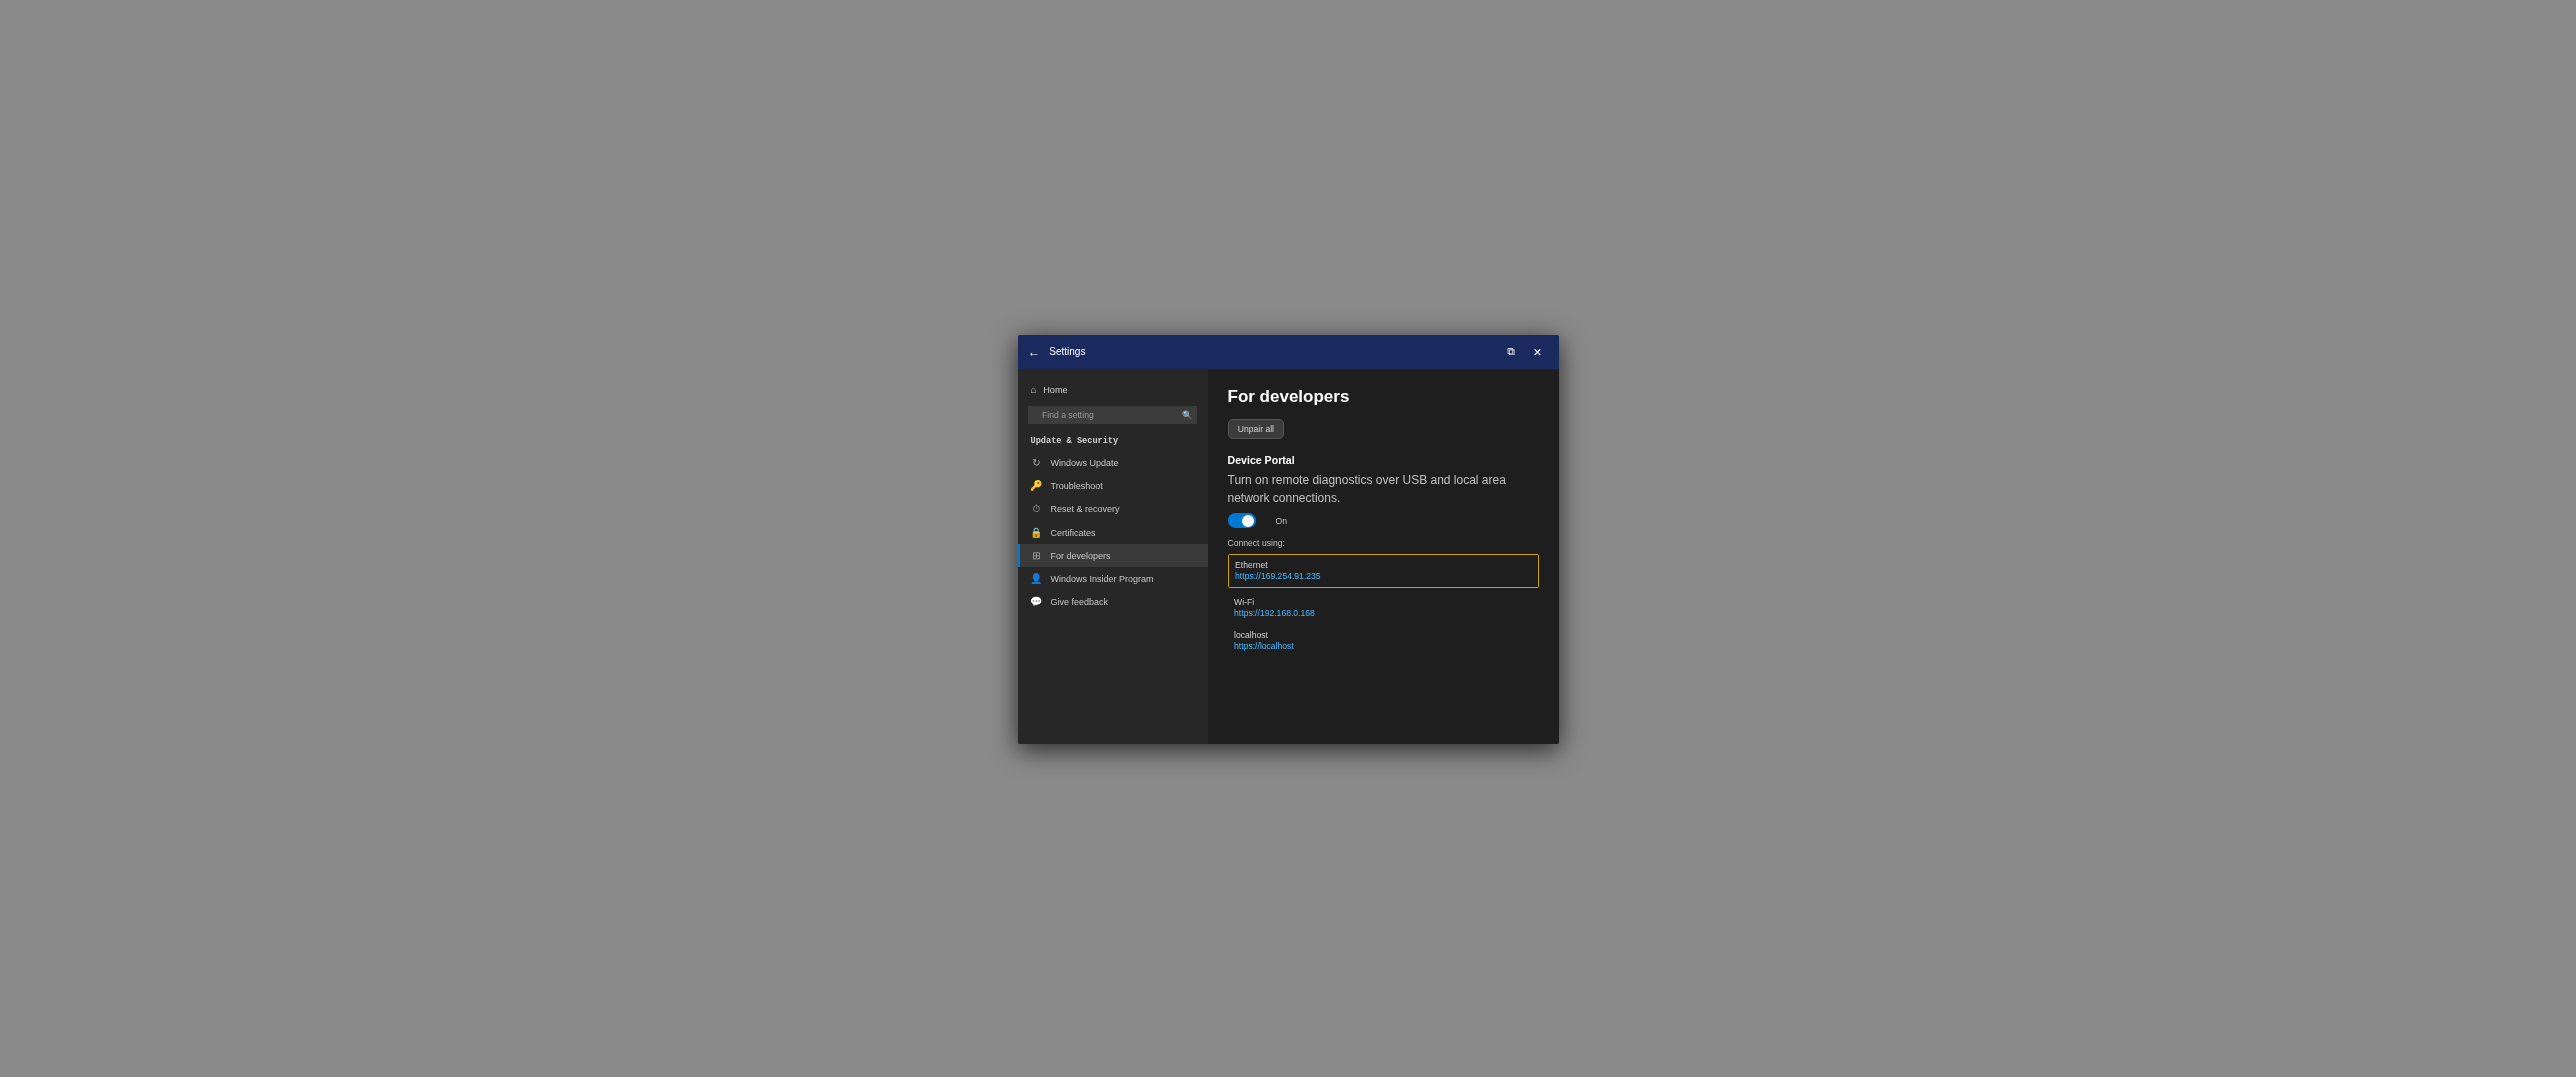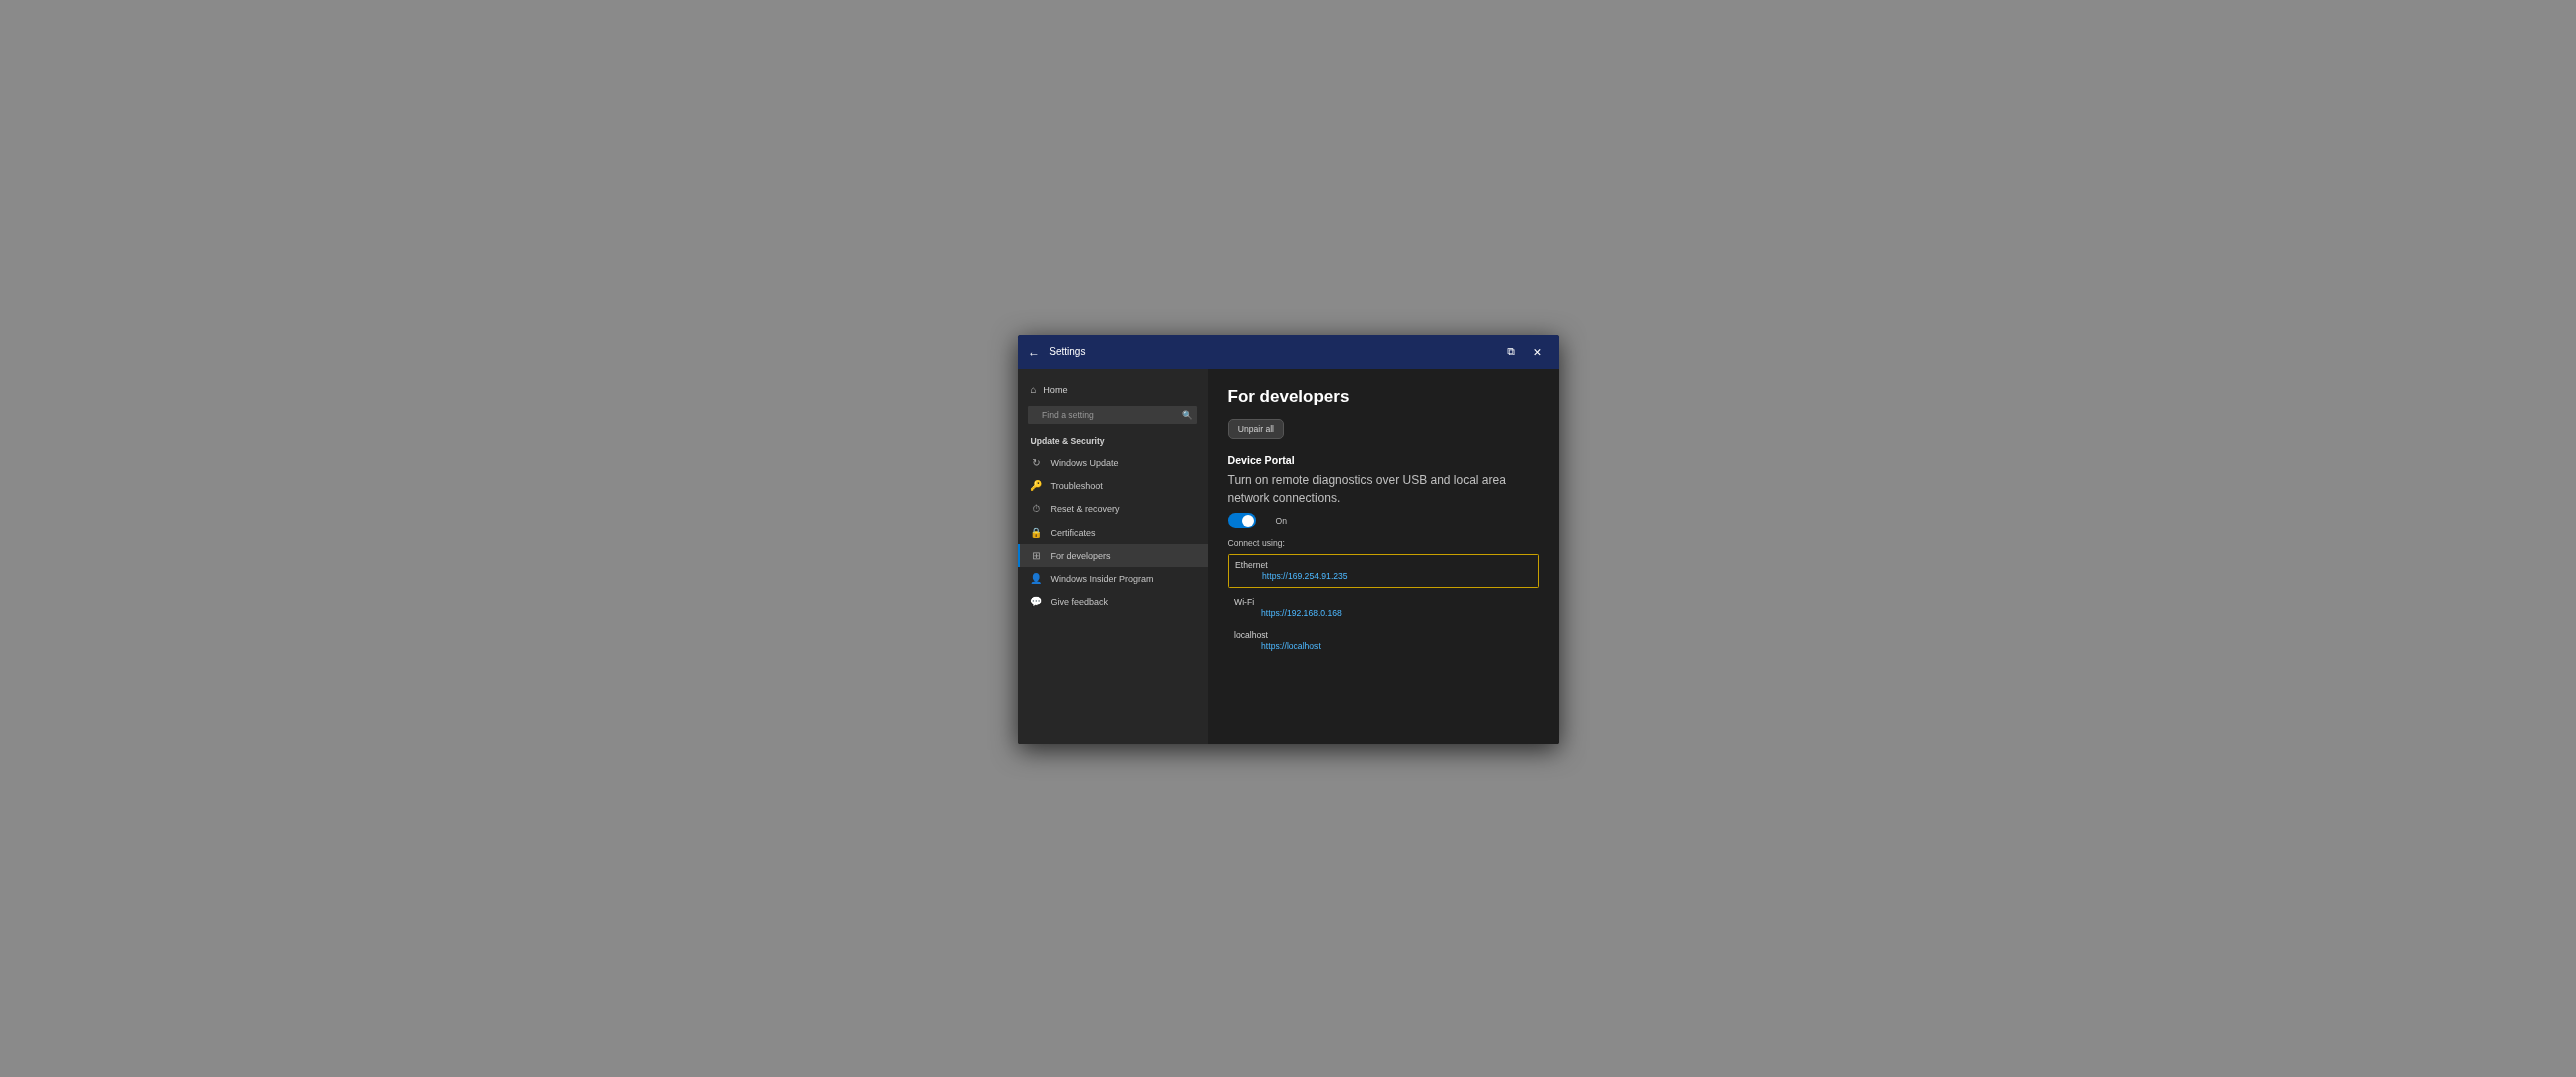--- a/index.html
+++ b/index.html
@@ -109,20 +109,21 @@
       border: none;
       color: #aaa;
       font-size: 8.6px;
       cursor: pointer;
     }
     .sidebar-section-title {
       color: #d0d0d0;
       font-size: 8.6px;
       font-weight: 600;
       padding: 2.6px 13px 5.3px 13px;
+      font-family: Liberation Mono, monospace;
     }
     .nav-item {
       display: flex;
       align-items: center;
       gap: 8px;
       padding: 6px 13px;
       color: #c5c5c5;
       font-size: 9px;
       cursor: pointer;
       position: relative;
@@ -225,21 +226,20 @@
     }
     .connection-option-name {
       color: #d0d0d0;
       font-size: 8.6px;
       margin-bottom: 1.3px;
     }
     .connection-option-url {
       color: #4db8ff;
       font-size: 8.6px;
       cursor: pointer;
-      margin-left: 27px;
     }
   </style>
 </head>
 <body>
 
 <div class="window">
 
   <div class="titlebar">
     <button class="titlebar-back">←</button>
     <span class="titlebar-title">Settings</span>

